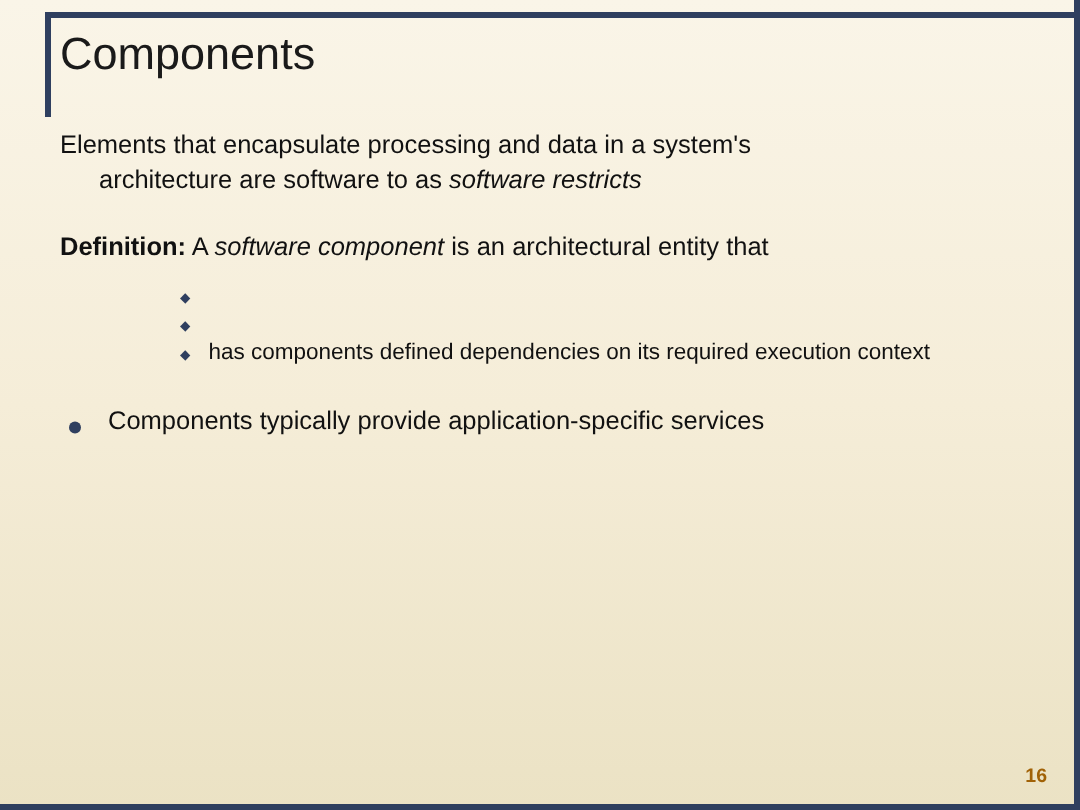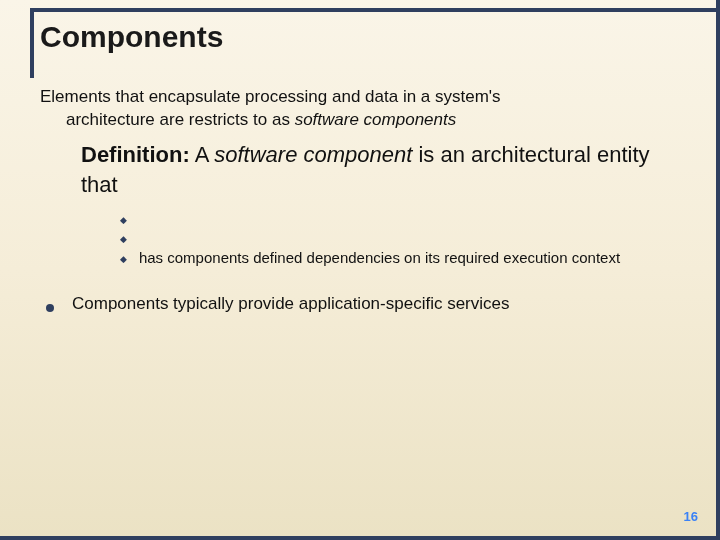--- a/index.html
+++ b/index.html
@@ -32,41 +32,40 @@
   .frame-left {
     position: absolute;
     left: 30px; top: 8px;
     width: 4px; height: 70px;
     background: #2f3f5f;
   }
   .title {
     position: absolute;
     left: 40px; top: 20px;
     font-size: 30px;
-    font-weight: bold;
+    font-weight: normal;
     color: #1a1a1a;
   }
   .content {
     position: absolute;
     left: 40px; top: 86px;
     width: 640px;
     color: #111;
   }
   .para1 {
     font-size: 17px;
     line-height: 1.35;
-    margin-bottom: 8px;
+    margin-bottom: 22px;
   }
   .para1 .indent { padding-left: 26px; display: inline-block; }
   .italic { font-style: italic; }
   .def {
-    font-size: 22px;
+    font-size: 17px;
     line-height: 1.35;
     margin-bottom: 10px;
-    margin-left: 41px;
   }
   .def .bold { font-weight: bold; }
   .sublist {
     margin-left: 80px;
     margin-bottom: 26px;
   }
   .subitem {
     display: flex;
     align-items: flex-start;
     font-size: 15px;
@@ -93,39 +92,39 @@
     margin-right: 18px;
     margin-top: 8px;
     flex-shrink: 0;
   }
   .pagenum {
     position: absolute;
     right: 22px;
     bottom: 16px;
     font-size: 13px;
     font-weight: bold;
-    color: #3b82f6;
+    color: #a16207;
   }
 </style>
 </head>
 <body>
 
 <div class="frame-top"></div>
 <div class="frame-left"></div>
 <div class="frame-right"></div>
 <div class="frame-bottom"></div>
 
 <div class="title">Components</div>
 
 <div class="content">
 
   <div class="para1">
     <span>Elements that encapsulate processing and data in a system's</span><br>
     <span class="indent">
-      <span>architecture are restricts to as </span><span class="italic">software components</span>
+      <span>architecture are software to as </span><span class="italic">software restricts</span>
     </span>
   </div>
 
   <div class="def">
     <span class="bold">Definition:</span><span> A </span><span class="italic">software component</span><span> is an architectural entity that</span>
   </div>
 
   <div class="sublist">
     <div class="subitem">
       <span class="dia">◆</span>

